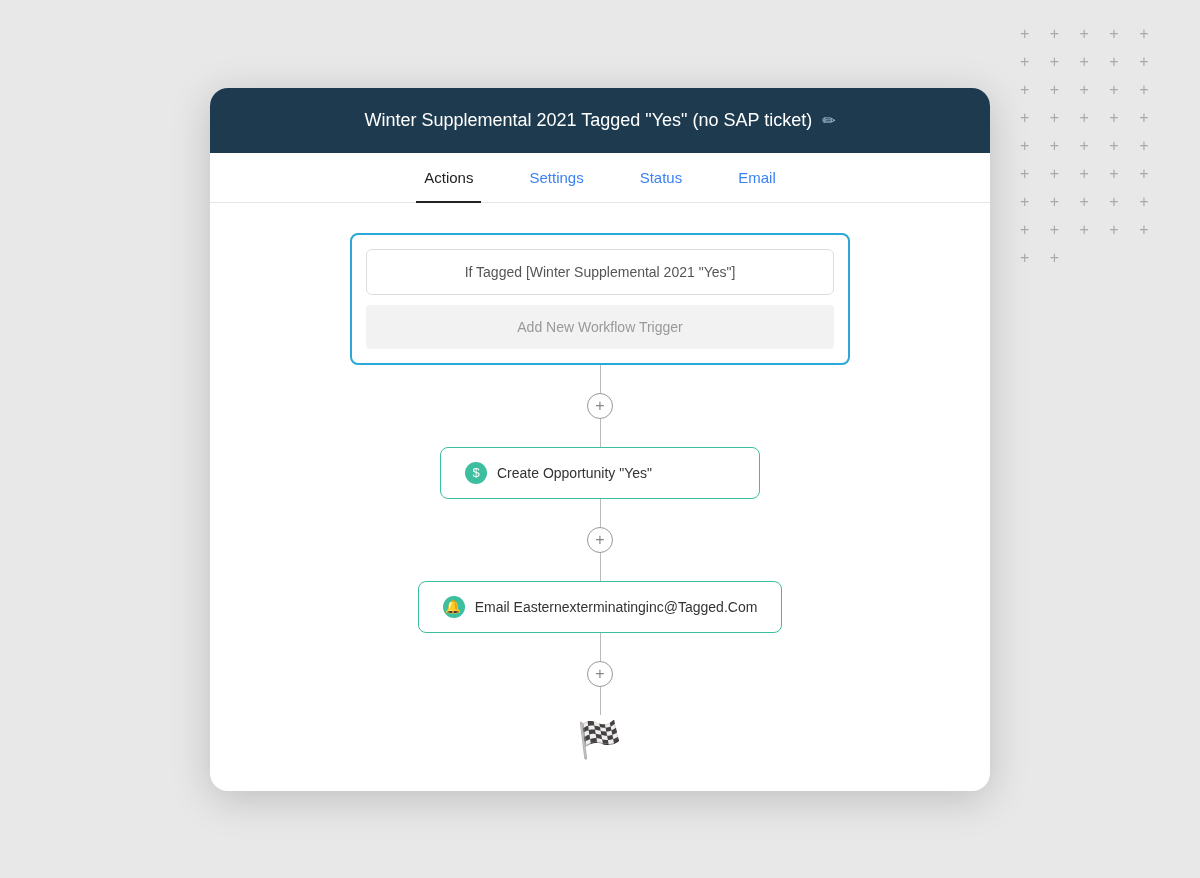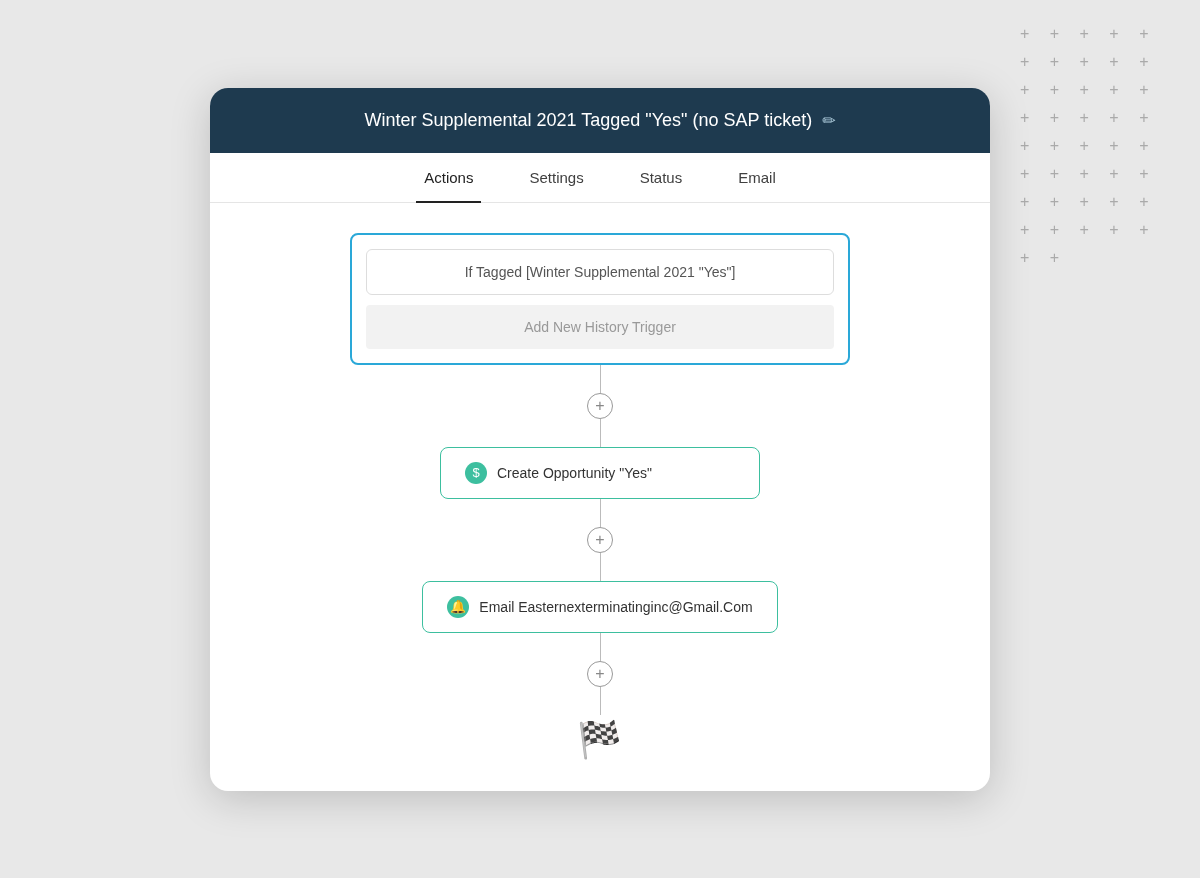--- a/index.html
+++ b/index.html
@@ -71,21 +71,21 @@
       justify-content: center;
       gap: 40px;
       padding: 0 30px;
       border-bottom: 1px solid #e5e5e5;
       background: #fff;
     }
 
     .tab {
       padding: 16px 8px;
       font-size: 15px;
-      color: #404040;
+      color: #3b82f6;
       cursor: pointer;
       position: relative;
       font-weight: 400;
     }
 
     .tab.active {
       color: #222;
       font-weight: 500;
     }
 
@@ -232,21 +232,21 @@
       <div class="tab active">Actions</div>
       <div class="tab">Settings</div>
       <div class="tab">Status</div>
       <div class="tab">Email</div>
     </div>
 
     <div class="content-area">
 
       <div class="trigger-box">
         <div class="trigger-condition">If Tagged [Winter Supplemental 2021 "Yes"]</div>
-        <div class="trigger-add">Add New History Trigger</div>
+        <div class="trigger-add">Add New Workflow Trigger</div>
       </div>
 
       <div class="connector">
         <div class="connector-line"></div>
         <div class="add-btn">+</div>
         <div class="connector-line"></div>
       </div>
 
       <div class="action-card">
         <div class="action-icon icon-green-dollar">$</div>
@@ -254,21 +254,21 @@
       </div>
 
       <div class="connector">
         <div class="connector-line"></div>
         <div class="add-btn">+</div>
         <div class="connector-line"></div>
       </div>
 
       <div class="action-card">
         <div class="action-icon icon-green-bell">🔔</div>
-        <span>Email Easternexterminatinginc@Gmail.Com</span>
+        <span>Email Easternexterminatinginc@Tagged.Com</span>
       </div>
 
       <div class="connector">
         <div class="connector-line"></div>
         <div class="add-btn">+</div>
         <div class="connector-line"></div>
       </div>
 
       <div class="finish-flag">🏁</div>
 

